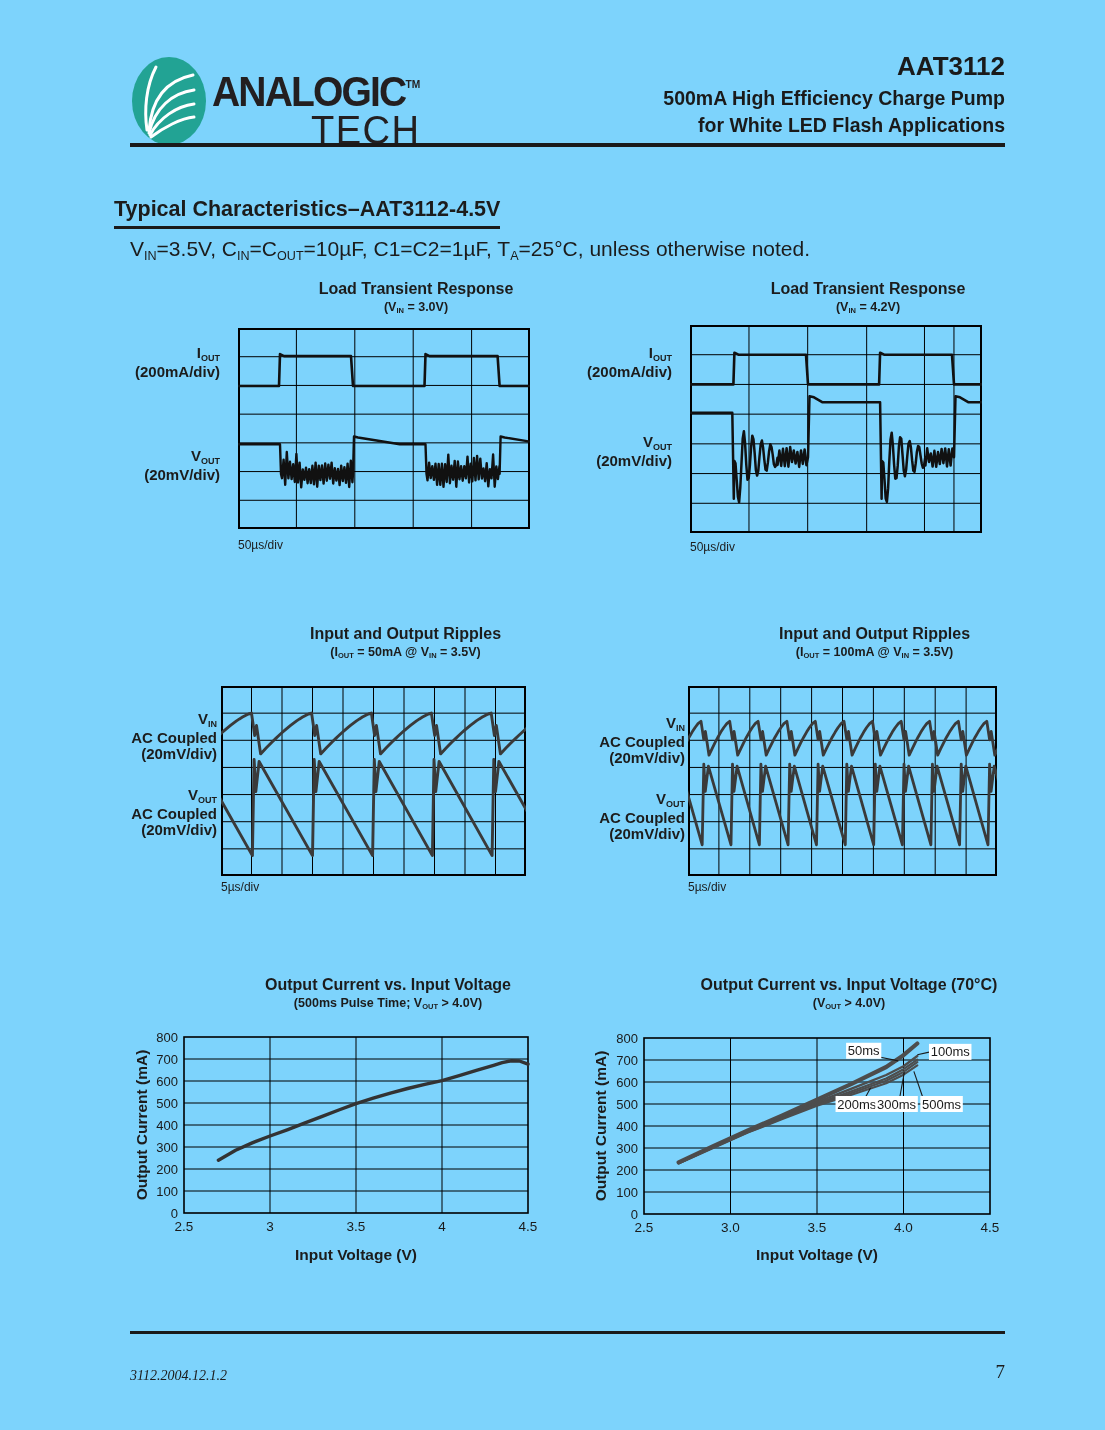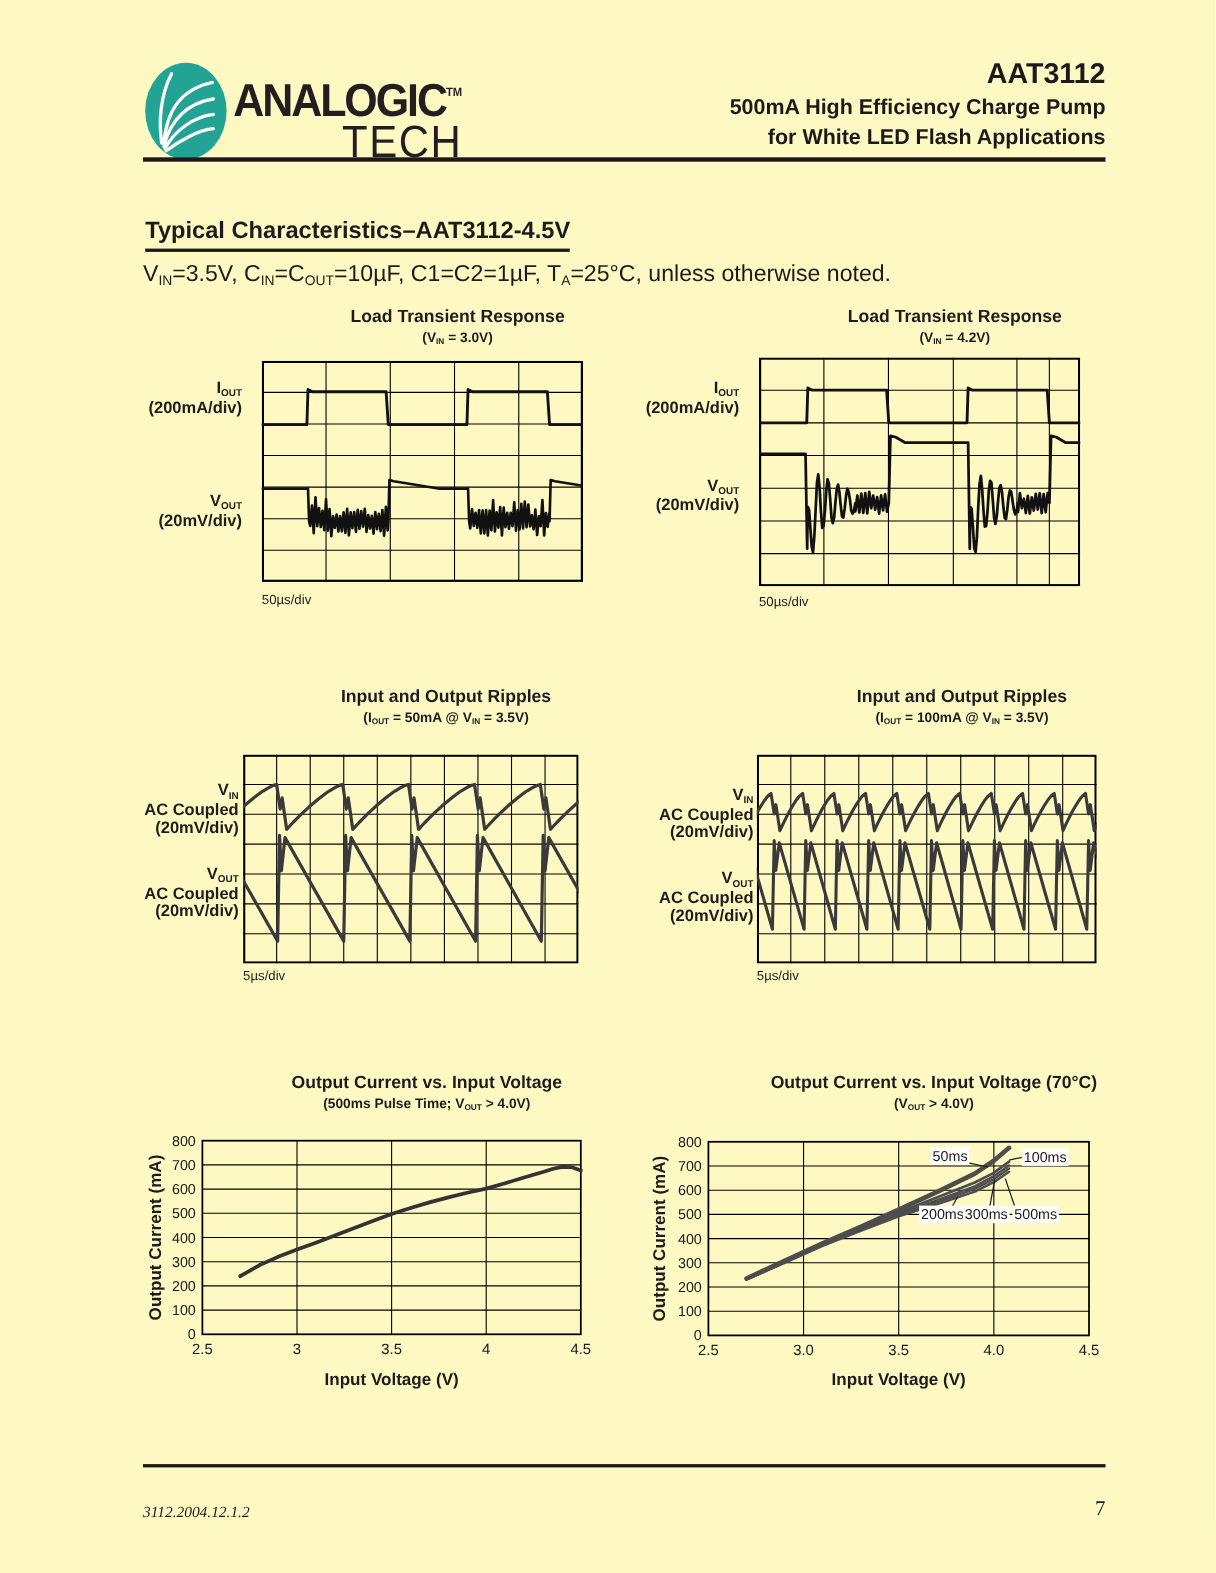--- a/index.html
+++ b/index.html
@@ -1,16 +1,16 @@
 <!DOCTYPE html>
 <html><head>
 <meta charset="utf-8">
 <style>
   html,body{margin:0;padding:0;background:#ffffff;}
-  .page{position:relative;width:1105px;height:1430px;background:#fef9c3;
+  .page{position:relative;width:1105px;height:1430px;background:#7dd3fc;
         font-family:"Liberation Sans",sans-serif;color:#1c1c1c;overflow:hidden;}
   .abs{position:absolute;}
   .ctr{text-align:center;margin-left:32px;}
   
   .brand{transform:scaleX(0.93);transform-origin:left top;color:#231f20;}
   .brand-line1{font-size:42px;font-weight:bold;letter-spacing:-2px;line-height:44px;white-space:nowrap;}
   .brand-tm{font-size:11px;font-weight:bold;vertical-align:18px;letter-spacing:0;}
   .brand-line2{font-size:41px;font-weight:normal;letter-spacing:1.5px;line-height:40px;margin-top:-4px;width:224px;text-align:right;}
   .hdr-right{text-align:right;color:#1a1a1a;}
   .part-number{font-size:26px;font-weight:bold;line-height:30px;margin-bottom:4px;}
@@ -54,21 +54,21 @@
   </div>
 
   <div class="abs hdr-right" style="left:500px;top:51px;width:505px">
     <div class="part-number">AAT3112</div>
     <div class="hdr-sub">500mA High Efficiency Charge Pump</div>
     <div class="hdr-sub">for White LED Flash Applications</div>
   </div>
 
   <div class="abs rule" style="left:130px;top:143px;width:875px;height:4px"></div>
 
-  <div class="abs section-title" style="left:132px;top:197px">Typical Characteristics–AAT3112-4.5V</div>
+  <div class="abs section-title" style="left:114px;top:197px">Typical Characteristics–AAT3112-4.5V</div>
   <div class="abs conditions" style="left:130px;top:237px">V<span class="sb">IN</span>=3.5V, C<span class="sb">IN</span>=C<span class="sb">OUT</span>=10µF, C1=C2=1µF, T<span class="sb">A</span>=25°C, unless otherwise noted.</div>
 
   <div class="abs ctr" style="left:238px;top:279px;width:292px">
     <div class="chart-title">Load Transient Response</div>
     <div class="chart-sub">(V<span class="sb">IN</span> = 3.0V)</div>
   </div>
   <div class="abs scope-label" style="left:126px;top:345px;width:94px">
     <div>I<span class="sb">OUT</span></div>
     <div>(200mA/div)</div>
   </div>

